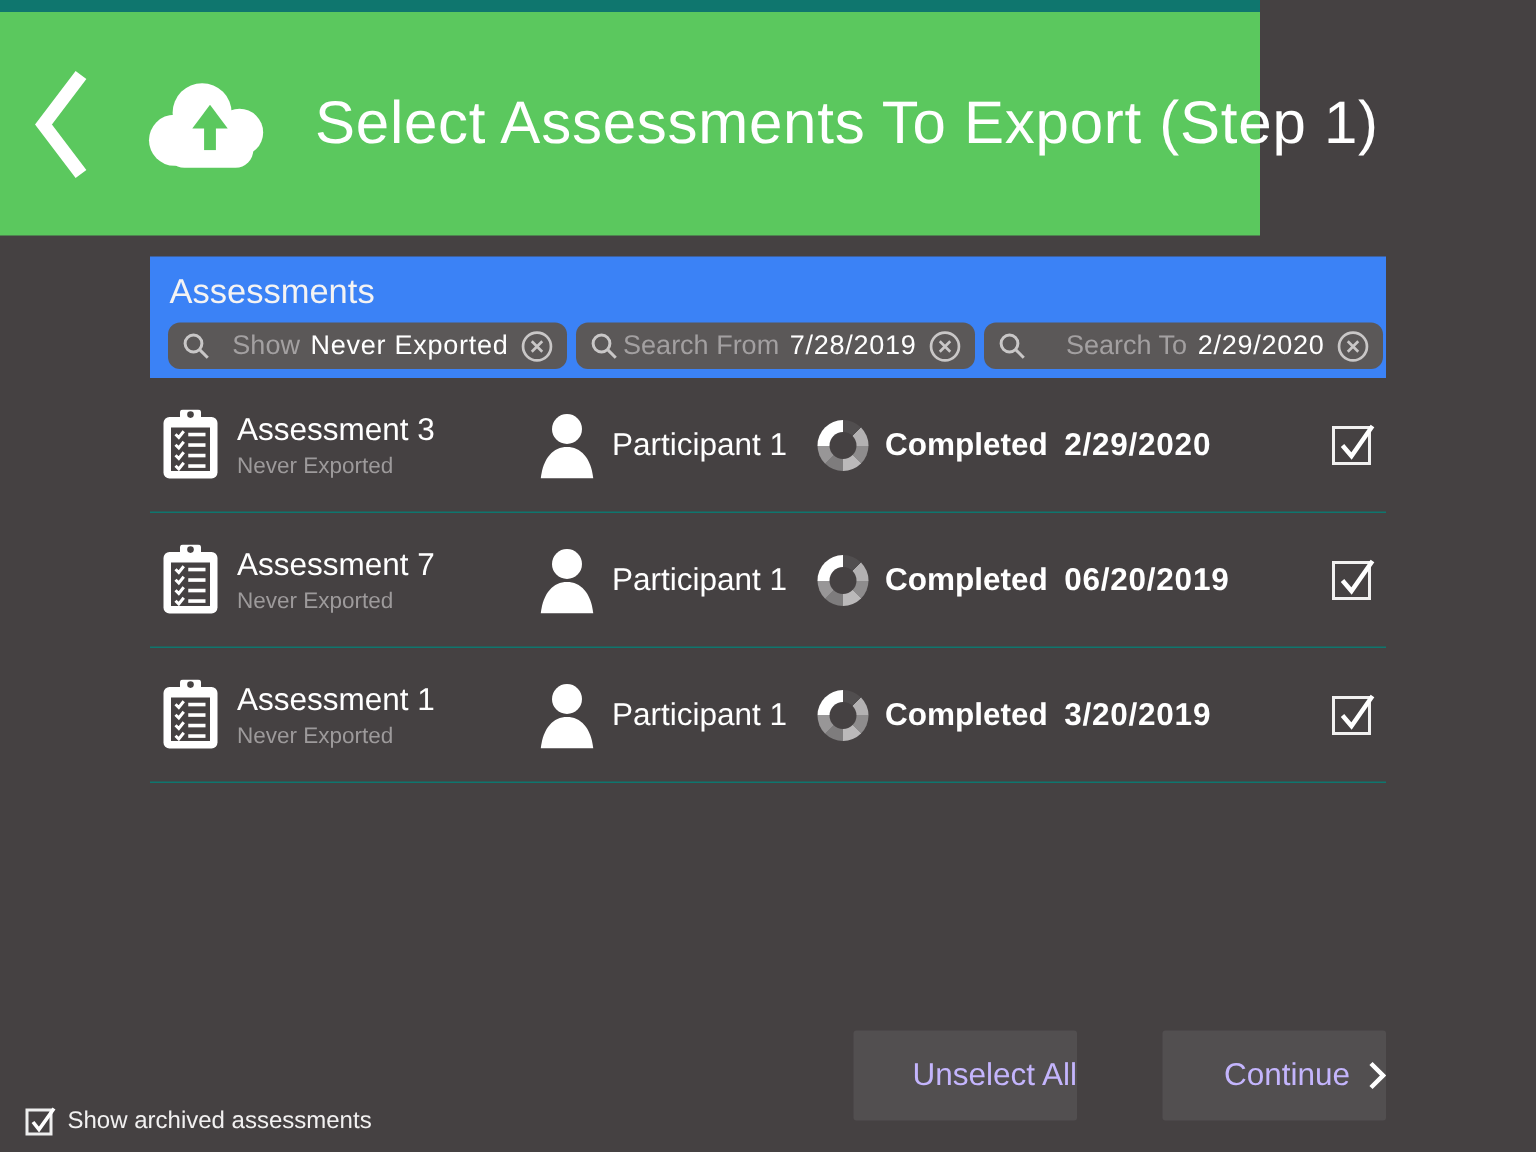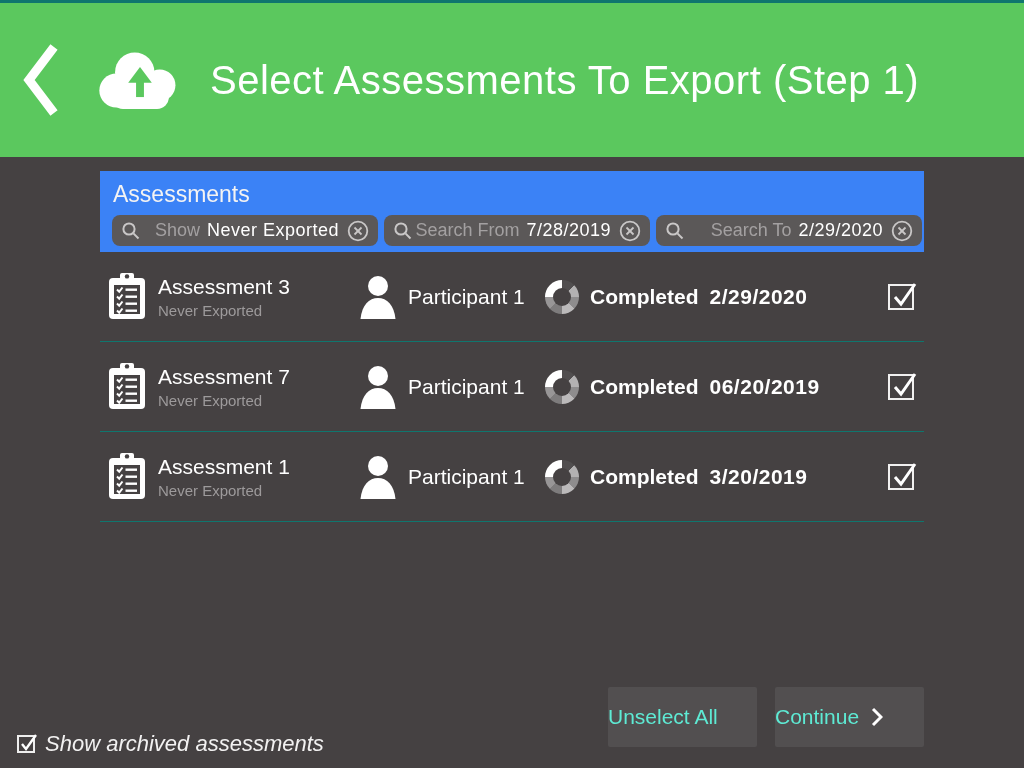--- a/index.html
+++ b/index.html
@@ -7,23 +7,23 @@
   body {
     font-family: "Liberation Sans", sans-serif;
     background:#454142;
     position:relative;
     color:#fff;
     -webkit-font-smoothing:antialiased;
   }
 
   
   .header {
-    position:absolute; top:0; left:0; width:1024px; height:157px;
+    position:absolute; top:0; left:0; width:840px; height:157px;
     background:#5bc85e;
-    border-top:3px solid #0f766e;
+    border-top:8px solid #0f766e;
     display:flex; align-items:center;
   }
   .back-btn {
     width:70px; height:100%;
     display:flex; align-items:center; justify-content:center;
     cursor:pointer; flex:0 0 auto; margin-left:6px;
   }
   .cloud-wrap { margin-left:22px; flex:0 0 auto; display:flex; align-items:center; }
   .header-title {
     margin-left:28px;
@@ -91,31 +91,32 @@
   }
   .checkbox svg { position:absolute; left:2px; top:-5px; overflow:visible; }
 
   
   .footer-buttons {
     position:absolute; right:100px; bottom:21px;
     display:flex; gap:18px;
   }
   .btn {
     width:149px; height:60px; background:#524f50; border:none; border-radius:2px;
-    color:#5eead4; font-size:21px; font-family:"Liberation Sans", sans-serif;
-    display:flex; align-items:center; justify-content:flex-start; gap:12px;
+    color:#c4b5fd; font-size:21px; font-family:"Liberation Sans", sans-serif;
+    display:flex; align-items:center; justify-content:flex-end; gap:12px;
     cursor:pointer;
+    margin-left:39px;
   }
   .archived {
     position:absolute; left:17px; bottom:11px;
     display:flex; align-items:center; gap:10px; cursor:pointer;
   }
   .archived-box { width:18px; height:18px; border:2px solid #eeeeee; position:relative; }
   .archived-box svg { position:absolute; left:1px; top:-4px; overflow:visible; }
-  .archived-label { font-size:22px; color:#f2f1f1;font-style:italic; }
+  .archived-label { font-size:16px; color:#f2f1f1; }
 </style>
 </head>
 <body>
 
 <div class="header">
   <div class="back-btn">
     <span style="display:flex;">
       <svg width="38" height="74" viewBox="0 0 38 74">
         <polyline points="32,4 7,37 32,70" fill="none" stroke="#ffffff" stroke-width="9"></polyline>
       </svg>

